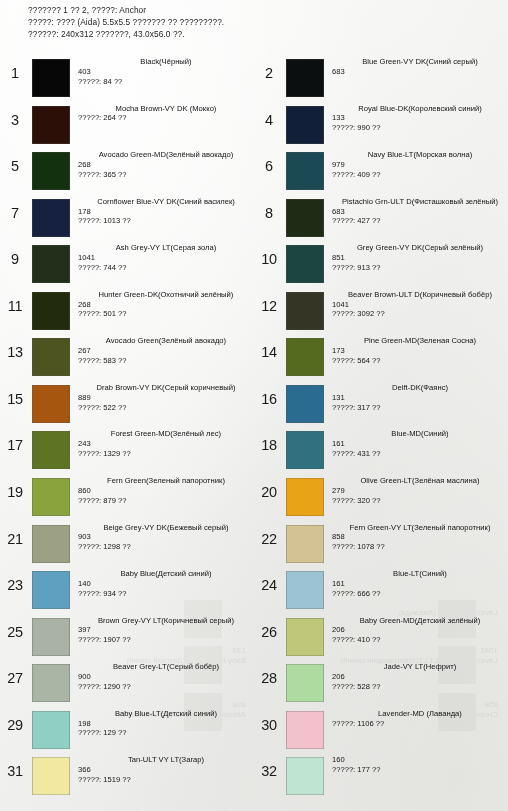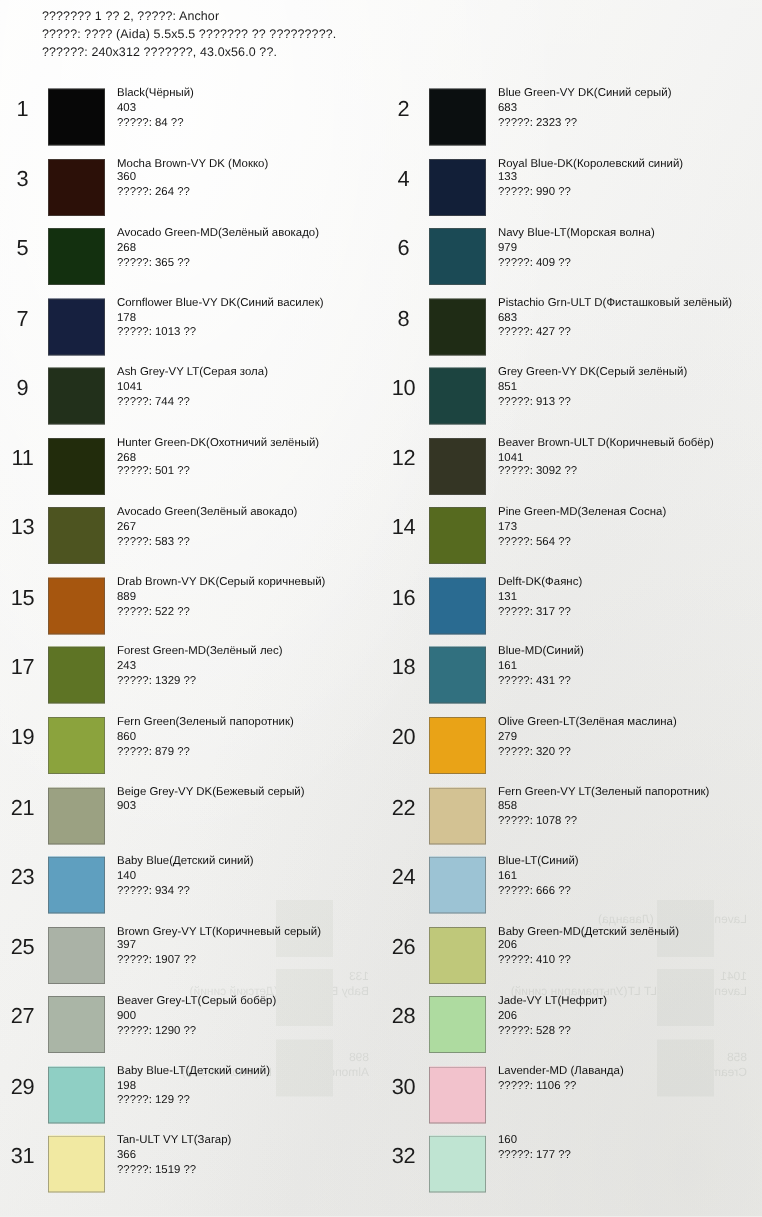--- a/index.html
+++ b/index.html
@@ -90,20 +90,21 @@
     left: 78px;
     top: 0px;
     width: 176px;
     line-height: 1.30;
   }
   .entry-name {
     font-size: 7.6px;
     color: #111;
     letter-spacing: 0.02px;
     white-space: nowrap;
+    text-align: center;
   }
   .entry-code {
     font-size: 7.6px;
     color: #151515;
   }
   .entry-stitches {
     font-size: 7.6px;
     color: #151515;
   }
 
@@ -169,29 +170,27 @@
           <div class="entry-code">403</div>
           <div class="entry-stitches">?????: 84 ??</div>
         </div>
       </div>
       <div class="entry" style="left: 254px; top: 0px;">
         <div class="entry-num">2</div>
         <div class="entry-swatch" style="background: rgb(11, 15, 16);"></div>
         <div class="entry-text">
           <div class="entry-name">Blue Green-VY DK(Синий серый)</div>
           <div class="entry-code">683</div>
-          <div class="entry-stitches">?????: 2323 ??</div>
         </div>
       </div>
       <div class="entry" style="left: 0px; top: 46.55px;">
         <div class="entry-num">3</div>
         <div class="entry-swatch" style="background: rgb(44, 16, 8);"></div>
         <div class="entry-text">
           <div class="entry-name">Mocha Brown-VY DK (Мокко)</div>
-          <div class="entry-code">360</div>
           <div class="entry-stitches">?????: 264 ??</div>
         </div>
       </div>
       <div class="entry" style="left: 254px; top: 46.55px;">
         <div class="entry-num">4</div>
         <div class="entry-swatch" style="background: rgb(18, 31, 56);"></div>
         <div class="entry-text">
           <div class="entry-name">Royal Blue-DK(Королевский синий)</div>
           <div class="entry-code">133</div>
           <div class="entry-stitches">?????: 990 ??</div>
@@ -340,20 +339,21 @@
           <div class="entry-code">279</div>
           <div class="entry-stitches">?????: 320 ??</div>
         </div>
       </div>
       <div class="entry" style="left: 0px; top: 465.5px;">
         <div class="entry-num">21</div>
         <div class="entry-swatch" style="background: rgb(155, 161, 130);"></div>
         <div class="entry-text">
           <div class="entry-name">Beige Grey-VY DK(Бежевый серый)</div>
           <div class="entry-code">903</div>
+          <div class="entry-stitches">?????: 1298 ??</div>
         </div>
       </div>
       <div class="entry" style="left: 254px; top: 465.5px;">
         <div class="entry-num">22</div>
         <div class="entry-swatch" style="background: rgb(211, 194, 147);"></div>
         <div class="entry-text">
           <div class="entry-name">Fern Green-VY LT(Зеленый папоротник)</div>
           <div class="entry-code">858</div>
           <div class="entry-stitches">?????: 1078 ??</div>
         </div>

